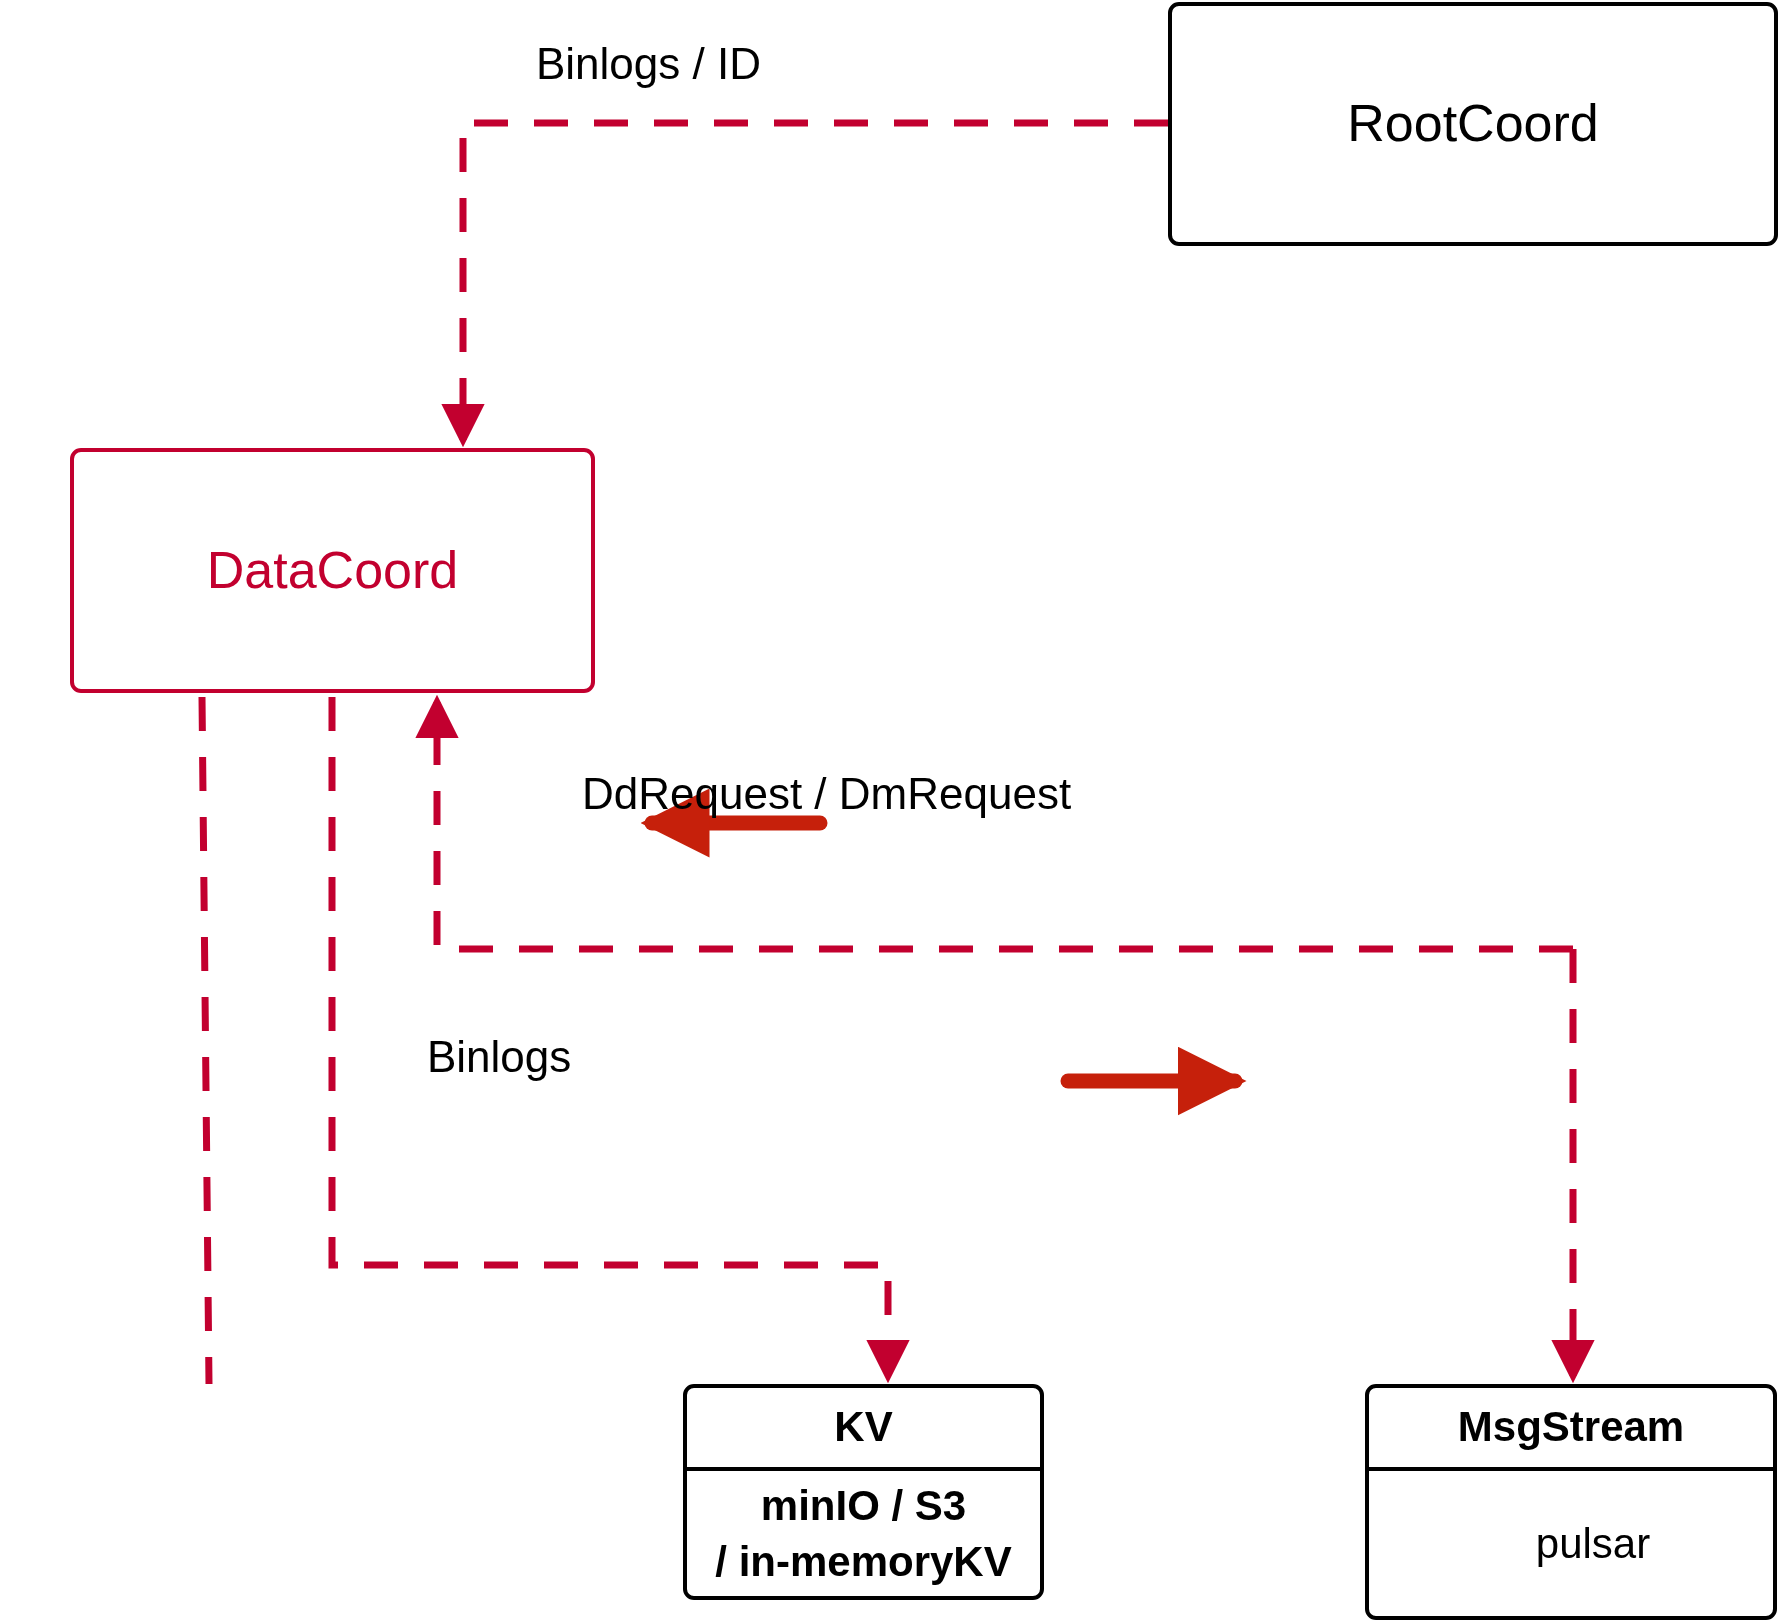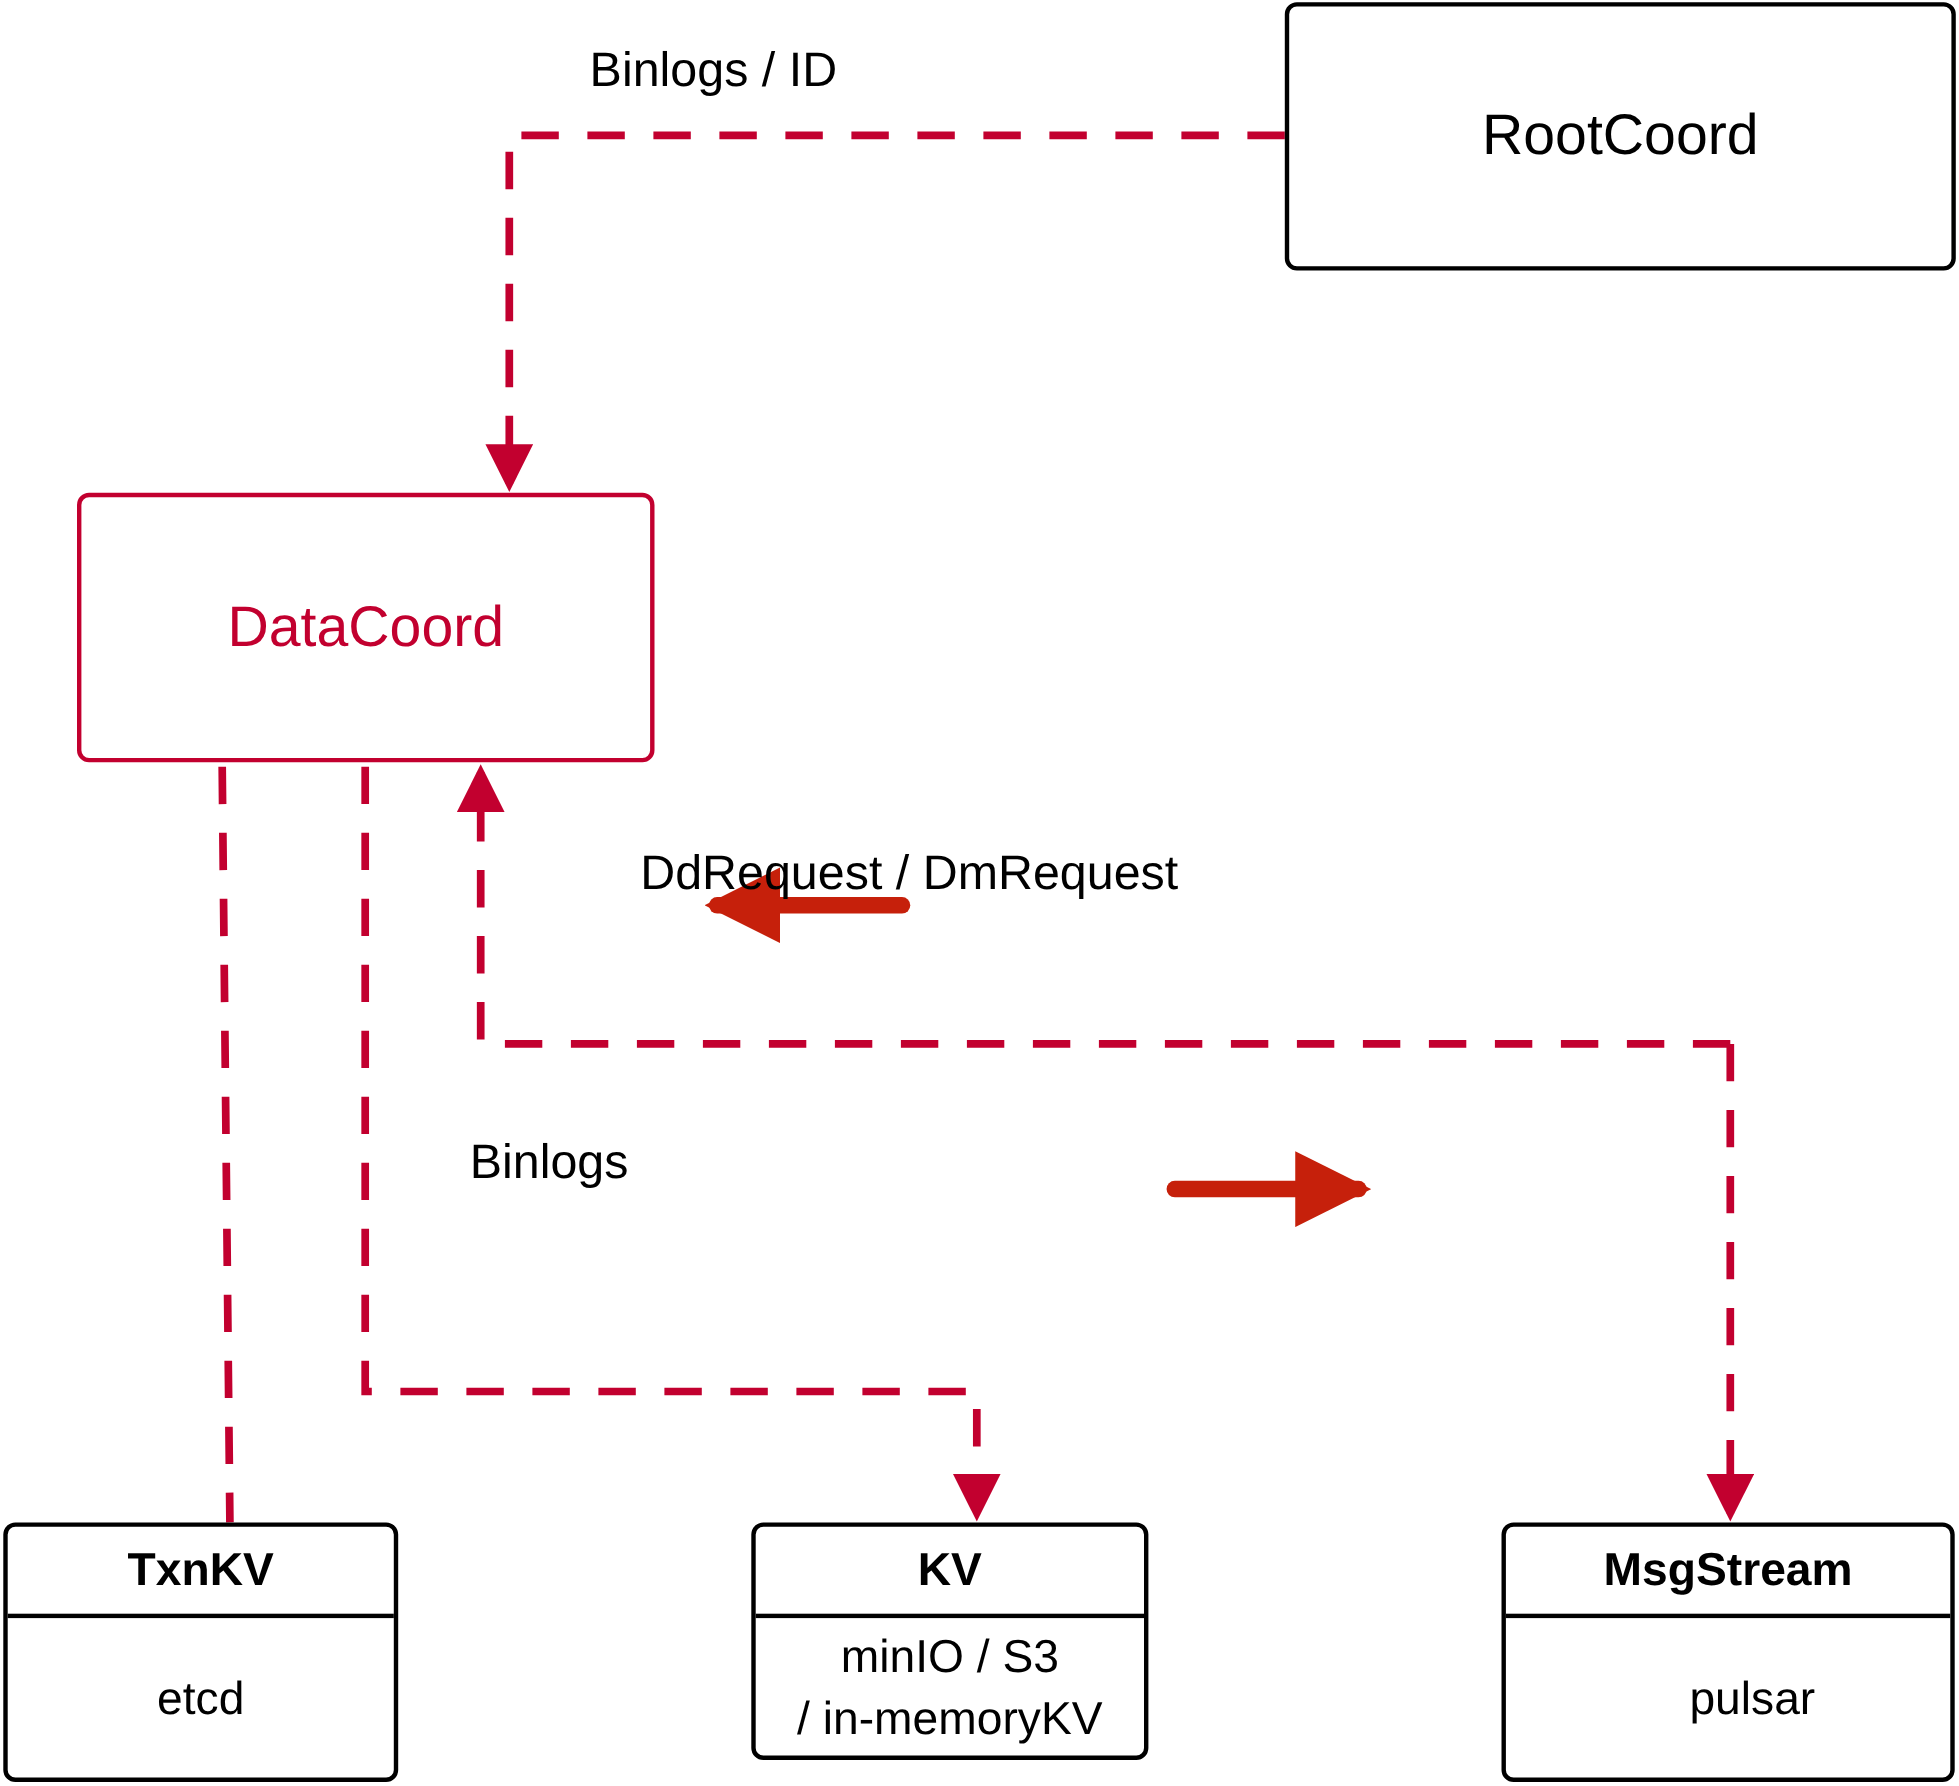--- a/index.html
+++ b/index.html
@@ -102,30 +102,25 @@
   <div class="edge-label" style="left:427px; top:1035px;">Binlogs</div>
 
   <div class="node-box black" style="left:1168px; top:2px; width:610px; height:244px;">
     <div class="node-title" style="flex:1; font-size:52px; color:#000000;">RootCoord</div>
   </div>
 
   <div class="node-box red" style="left:70px; top:448px; width:525px; height:245px;">
     <div class="node-title" style="flex:1; font-size:52px; color:#C2002F;">DataCoord</div>
   </div>
 
-  <div class="node-box black" style="left:3px; top:1384px; width:359px; height:236px;">
-    <div class="node-title" style="height:79px; font-size:42px; font-weight:bold; color:#000000;">TxnKV</div>
-    <div class="divider"></div>
-    <div class="node-sub" style="flex:1; font-size:42px; color:#000000;">etcd</div>
-  </div>
 
   <div class="node-box black" style="left:683px; top:1384px; width:361px; height:216px;">
     <div class="node-title" style="height:79px; font-size:42px; font-weight:bold; color:#000000;">KV</div>
     <div class="divider"></div>
-    <div class="node-sub" style="flex:1; font-size:42px; color:#000000;">minIO / S3
+    <div class="node-sub" style="flex:1; font-size:42px; color:#000000;font-weight:bold;">minIO / S3
 / in-memoryKV</div>
   </div>
 
   <div class="node-box black" style="left:1365px; top:1384px; width:412px; height:236px;">
     <div class="node-title" style="height:79px; font-size:42px; font-weight:bold; color:#000000;">MsgStream</div>
     <div class="divider"></div>
     <div class="node-sub" style="flex:1; font-size:42px; color:#000000;margin-left:44px;">pulsar</div>
   </div>
 
 </div>

